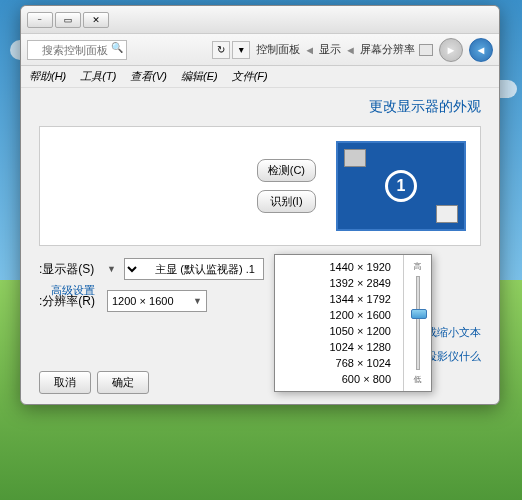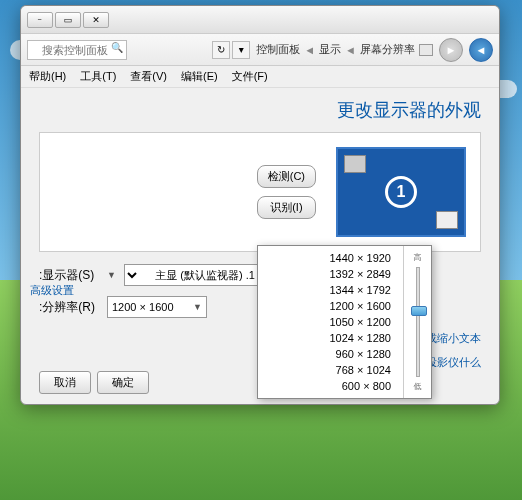--- a/index.html
+++ b/index.html
@@ -20,48 +20,48 @@
 .nav-btn.fwd { background: radial-gradient(#ddd,#bbb); border-color: #999; }
 .address { flex: 0 0 auto; display: flex; align-items: center; gap: 4px; font-size: 11px; color: #333; direction: rtl; }
 .address .sep { color: #888; }
 .search-box { border: 1px solid #bbb; height: 20px; padding: 0 18px 0 4px; font-size: 11px; width: 100px; background: #fff; }
 .search-wrap { position: relative; margin-right: auto; }
 .search-wrap::after { content: "🔍"; position: absolute; right: 3px; top: 2px; font-size: 10px; color: #888; }
 .refresh { display: flex; gap: 2px; }
 .refresh span { width: 18px; height: 18px; border: 1px solid #bbb; background: #f4f4f4; font-size: 10px; display: flex; align-items: center; justify-content: center; }
 
 .menubar { height: 22px; background: #f0f0f0; border-bottom: 1px solid #ddd; display: flex; justify-content: flex-end; padding: 0 8px; gap: 14px; font-size: 11px; align-items: center; direction: rtl; }
-.menubar span { cursor: pointer; }
+.menubar span { cursor: pointer; font-style: italic; }
 
 .content { padding: 10px 18px; direction: rtl; }
-.page-title { color: #0a5aa8; font-size: 18px; margin-bottom: 10px; text-align: right; }
+.page-title { color: #0a5aa8; font-size: 14px; margin-bottom: 10px; text-align: right; }
 .preview-area { background: #fff; border: 1px solid #ccc; padding: 14px; display: flex; gap: 20px; align-items: center; margin-bottom: 12px; }
 .monitor-preview { width: 130px; height: 90px; background: #1a5aa8; border: 2px solid #3a7ac8; position: relative; display: flex; align-items: center; justify-content: center; }
 .monitor-preview .mon-icon { position: absolute; top: 6px; left: 6px; width: 22px; height: 18px; background: #ccc; border: 1px solid #888; }
 .monitor-preview .mon-icon2 { position: absolute; bottom: 6px; right: 6px; width: 22px; height: 18px; background: #eee; border: 1px solid #888; }
 .monitor-preview .circle { width: 32px; height: 32px; border: 3px solid #fff; border-radius: 50%; display: flex; align-items: center; justify-content: center; color: #fff; font-size: 16px; font-weight: bold; }
 .preview-buttons { display: flex; flex-direction: column; gap: 8px; }
 .preview-buttons button { padding: 3px 10px; font-size: 11px; border: 1px solid #999; background: linear-gradient(#fff,#e0e0e0); border-radius: 8px; cursor: pointer; }
 
 .form-row { display: flex; align-items: center; justify-content: flex-end; gap: 8px; margin-bottom: 10px; font-size: 12px; }
 .form-row label { width: 60px; text-align: left; }
 .form-row select, .form-row .combo { border: 1px solid #999; padding: 2px 4px; font-size: 11px; background: #fff; height: 22px; }
 .form-row select { width: 140px; }
 .combo { width: 100px; border: 2px solid #3a8cd8; display: flex; align-items: center; justify-content: space-between; cursor: pointer; }
 .combo .arrow { color: #555; font-size: 9px; }
 
 .link-row { margin: 6px 0; }
 .link-row a { color: #0a5aa8; font-size: 11px; cursor: pointer; text-decoration: none; }
-.adv-link { position: absolute; left: 9px; bottom: 100px; text-align: right; }
+.adv-link { position: absolute; left: 30px; bottom: 100px; text-align: right; }
 
 .button-row { position: absolute; bottom: 10px; left: 18px; display: flex; gap: 6px; }
 .button-row button { padding: 3px 14px; font-size: 11px; border: 1px solid #999; background: linear-gradient(#fff,#e0e0e0); border-radius: 3px; cursor: pointer; }
 .button-row button:disabled { color: #999; }
 
-.dropdown { position: absolute; top: 245px; right: 90px; width: 175px; background: #fff; border: 1px solid #888; box-shadow: 2px 2px 8px rgba(0,0,0,0.3); display: flex; z-index: 100; }
+.dropdown { position: absolute; top: 254px; right: 90px; width: 158px; background: #fff; border: 1px solid #888; box-shadow: 2px 2px 8px rgba(0,0,0,0.3); display: flex; z-index: 100; }
 .res-list { flex: 1; padding: 4px 0; direction: rtl; }
 .res-item { padding: 2px 12px; font-size: 11px; text-align: right; cursor: pointer; }
 .slider-col { width: 28px; border-left: 1px solid #ccc; position: relative; display: flex; flex-direction: column; align-items: center; padding: 6px 0; }
 .slider-track { width: 4px; flex: 1; background: #ddd; border: 1px solid #aaa; margin: 4px 0; position: relative; }
 .slider-thumb { position: absolute; left: -6px; width: 16px; height: 10px; background: linear-gradient(#8cd0f0,#4a9fd8); border: 1px solid #3a7ab8; border-radius: 2px; top: 35%; cursor: pointer; }
 .slider-tick { font-size: 8px; color: #666; }
 .icon-mini { width: 14px; height: 12px; background: #e8e8e8; border: 1px solid #999; display: inline-block; vertical-align: middle; }
 </style>
 </head>
 <body>
@@ -154,21 +154,20 @@
 </div>
 
 <div class="dropdown">
   <div class="res-list">
       <div class="res-item">1920 × 1440</div>
       <div class="res-item">2849 × 1392</div>
       <div class="res-item">1792 × 1344</div>
       <div class="res-item">1600 × 1200</div>
       <div class="res-item">1200 × 1050</div>
       <div class="res-item">1280 × 1024</div>
-      <div class="res-item">1280 × 960</div>
       <div class="res-item">1024 × 768</div>
       <div class="res-item">800 × 600</div>
     </div>
   <div class="slider-col">
     <div class="slider-tick">高</div>
     <div class="slider-track">
       <div class="slider-thumb"></div>
     </div>
     <div class="slider-tick">低</div>
   </div>

